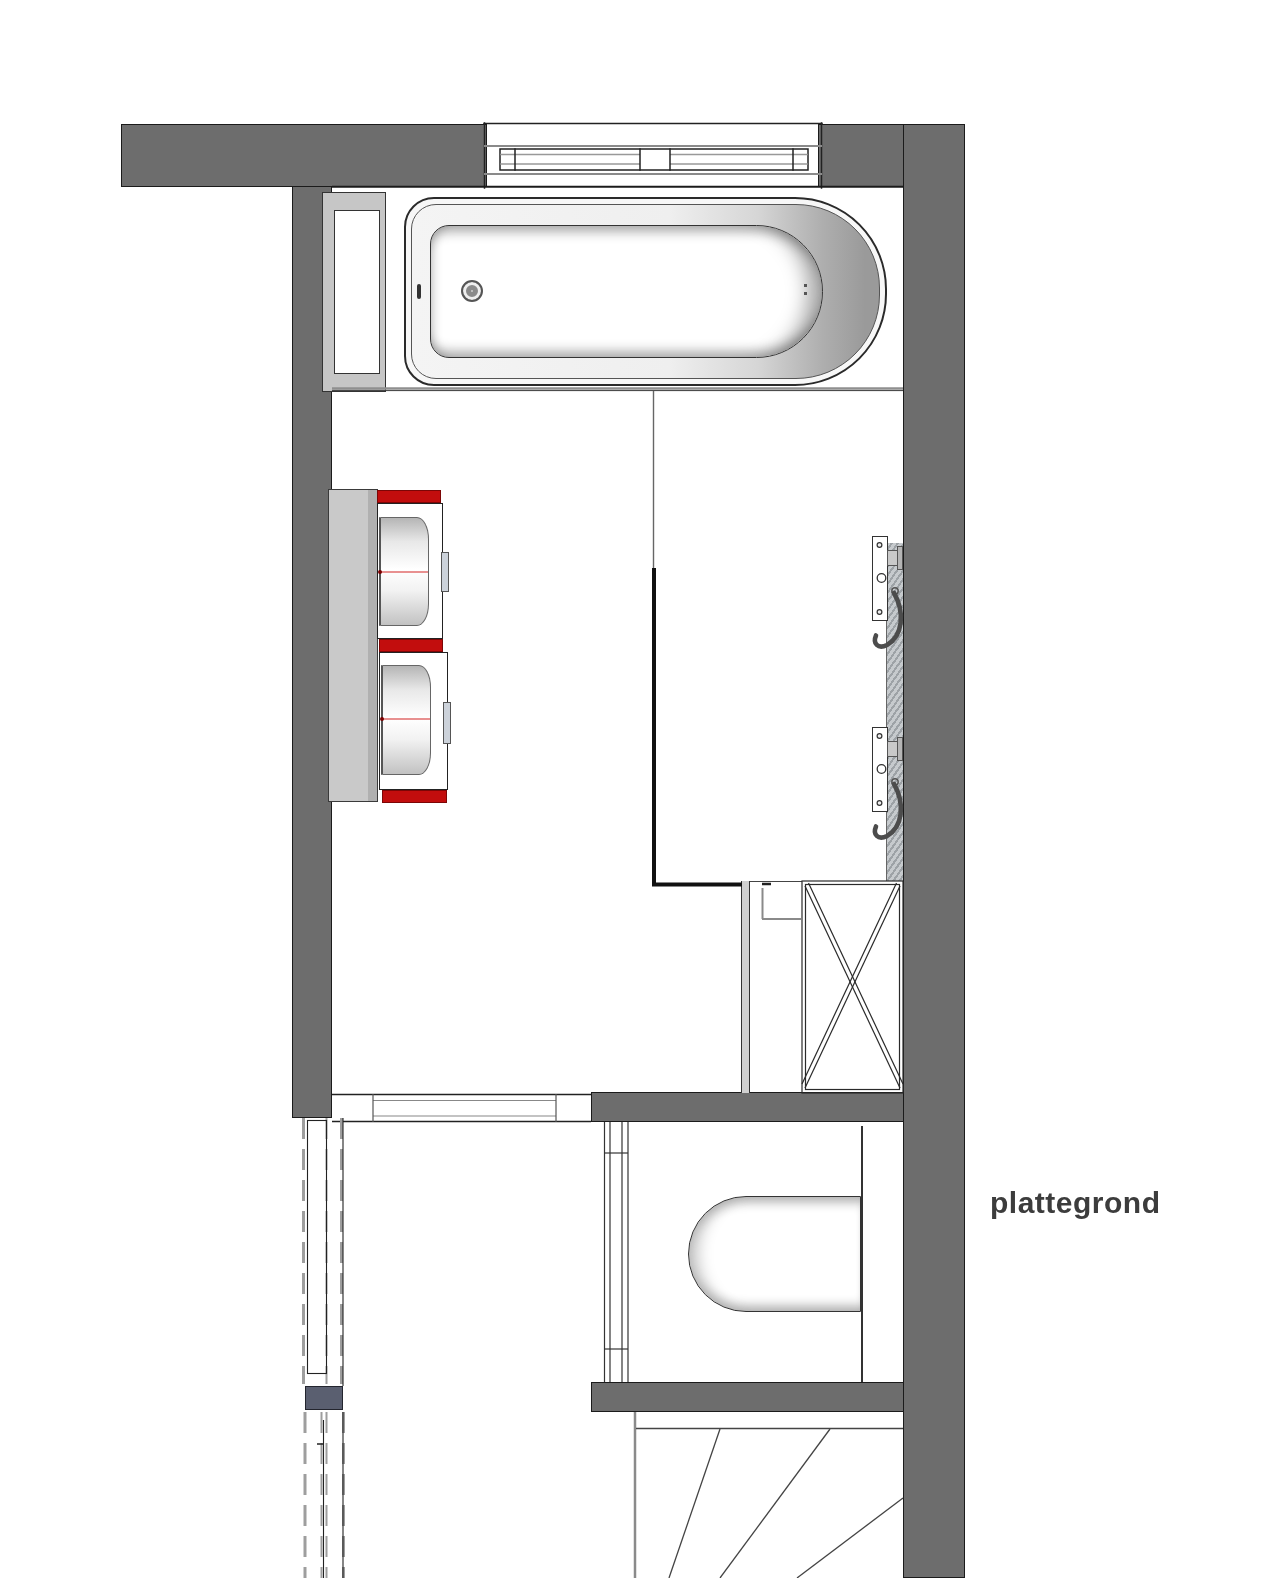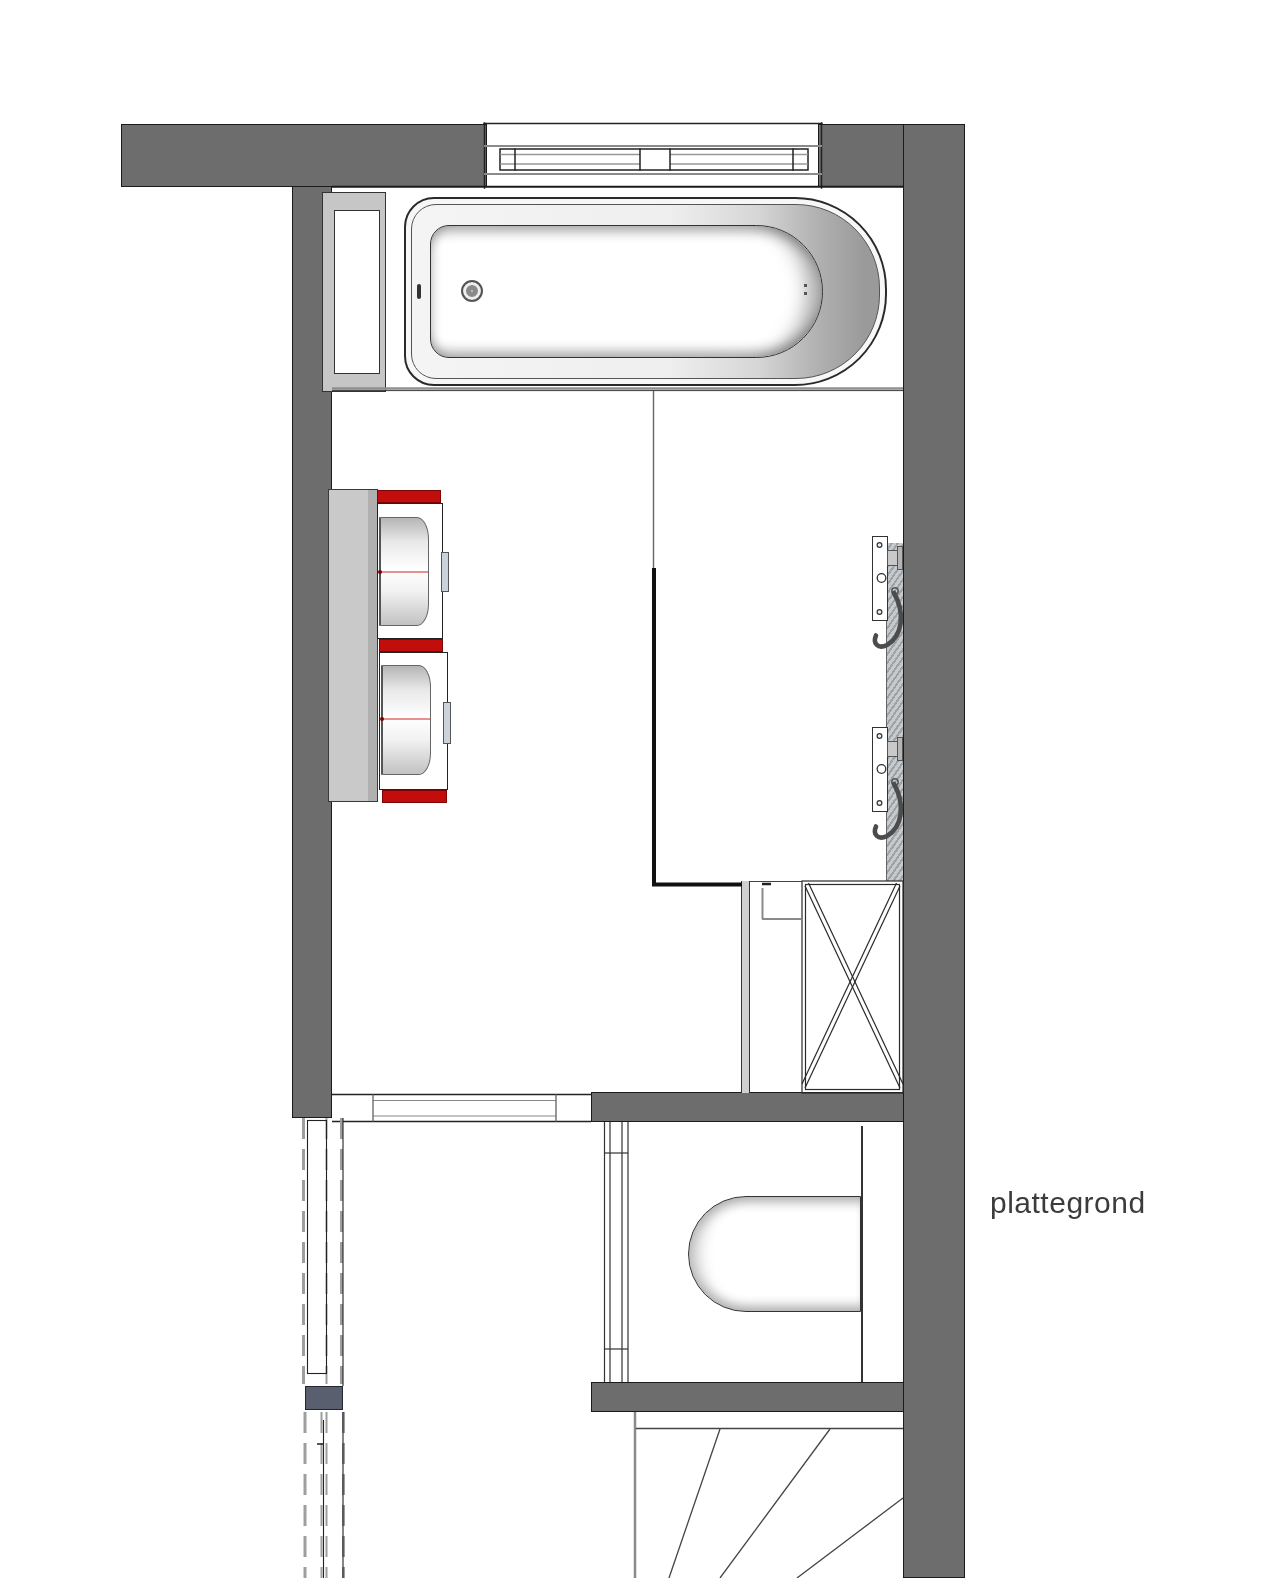--- a/index.html
+++ b/index.html
@@ -15,21 +15,21 @@
   html,body{margin:0;padding:0;background:#ffffff;}
   #canvas{
     position:relative;width:1276px;height:1578px;background:#ffffff;
     overflow:hidden;font-family:"Liberation Sans",sans-serif;
   }
   .abs{position:absolute;box-sizing:border-box;}
   .wall{background:var(--wall);border:1px solid #1b1b1b;}
   .svg-layer{position:absolute;left:0;top:0;pointer-events:none;}
   .plan-title{
     position:absolute;left:990px;top:1186px;
-    font-size:30px;font-weight:normal;color:var(--text);letter-spacing:0.5px;
+    font-size:30px;font-weight:bold;color:var(--text);letter-spacing:0.5px;
   }
   
   .tub-outer{left:404px;top:197px;width:483px;height:189px;border:2px solid #2a2a2a;
     border-radius:30px 92px 92px 30px;background:#f7f7f7;}
   .tub-rim{left:5px;top:5px;right:5px;bottom:5px;position:absolute;border:1px solid #555;
     border-radius:25px 84px 84px 25px;
     background:linear-gradient(90deg,#f4f4f4 0%,#efefef 55%,#d6d6d6 74%,#aeaeae 88%,#9a9a9a 97%);}
   .tub-basin{left:24px;top:26px;bottom:26px;right:62px;position:absolute;border:1.5px solid #333;
     border-radius:20px 70px 70px 20px;background:#ffffff;
     box-shadow:inset 0 14px 12px -8px rgba(0,0,0,.30),inset 0 -14px 12px -8px rgba(0,0,0,.30),

